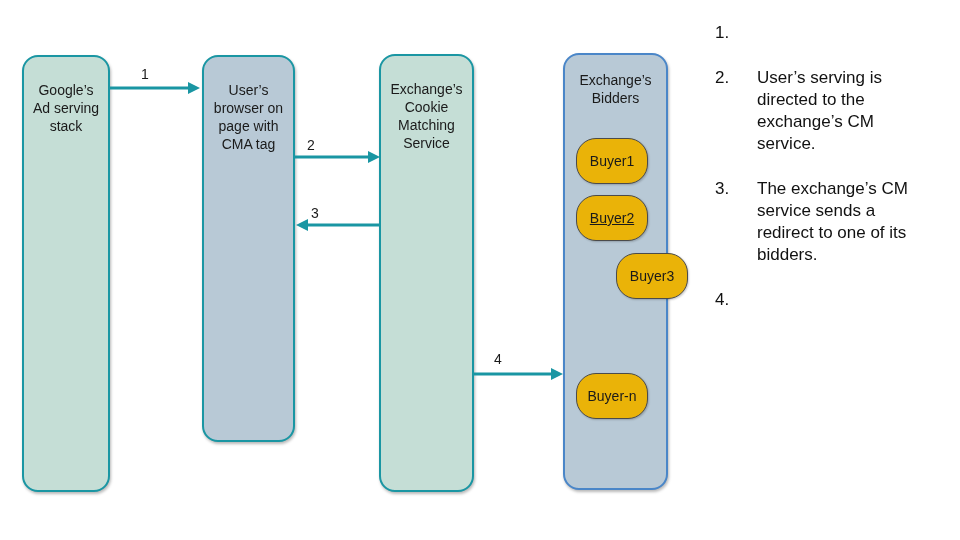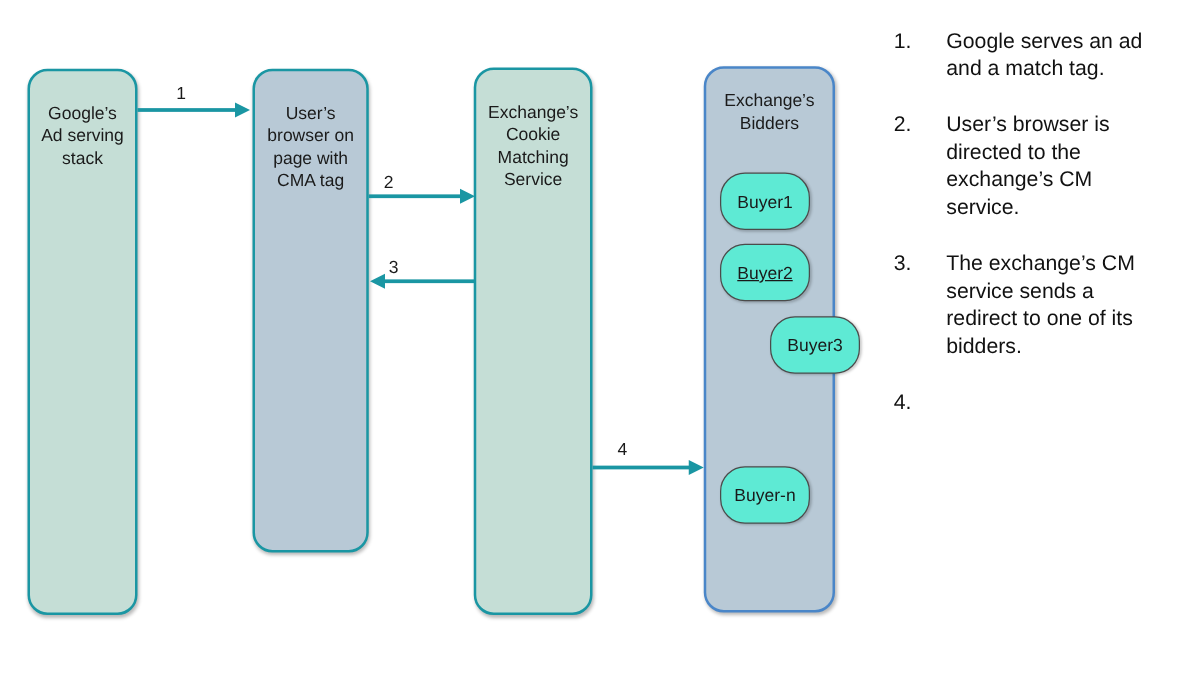--- a/index.html
+++ b/index.html
@@ -19,21 +19,21 @@
   .lane-blue{background:#b8c9d6;}
   .lane-bidders{background:#b8c9d6;border-color:#4a86c8;}
   .lane-label{
     padding-top:24px;text-align:center;font-size:14px;line-height:18px;
     color:#1a1a1a;white-space:pre-line;
   }
 
   
   .buyer{
     position:absolute;left:11px;width:72px;height:46px;border-radius:20px;
-    background:#5eead4;border:1.5px solid #4b4b4b;box-sizing:border-box;
+    background:#eab308;border:1.5px solid #4b4b4b;box-sizing:border-box;
     display:flex;align-items:center;justify-content:center;
     font-size:14px;color:#1a1a1a;box-shadow:1px 1px 2px rgba(0,0,0,0.2);
   }
 
   
   .arrow{position:absolute;height:12px;}
   .arrow .shaft{
     position:absolute;top:50%;transform:translateY(-50%);
     height:3px;background:#1a96a3;left:0;right:11px;
   }
@@ -106,26 +106,24 @@
 
   <div class="arrow right" style="left:474px;top:368px;width:89px;">
     <div class="shaft"></div>
     <div class="head"></div>
   </div>
   <span class="arrow-label" style="left:494px;top:351px;">4</span>
 
   <div class="steps">
     <div class="step">
       <span class="step-num">1.</span>
-      <span class="step-text">Google serves an ad
-and a match tag.</span>
     </div>
     <div class="step">
       <span class="step-num">2.</span>
-      <span class="step-text">User’s browser is
+      <span class="step-text">User’s serving is
 directed to the
 exchange’s CM
 service.</span>
     </div>
     <div class="step">
       <span class="step-num">3.</span>
       <span class="step-text">The exchange’s CM
 service sends a
 redirect to one of its
 bidders.</span>

